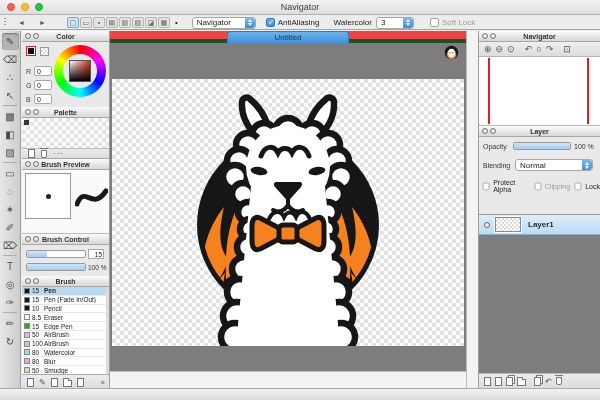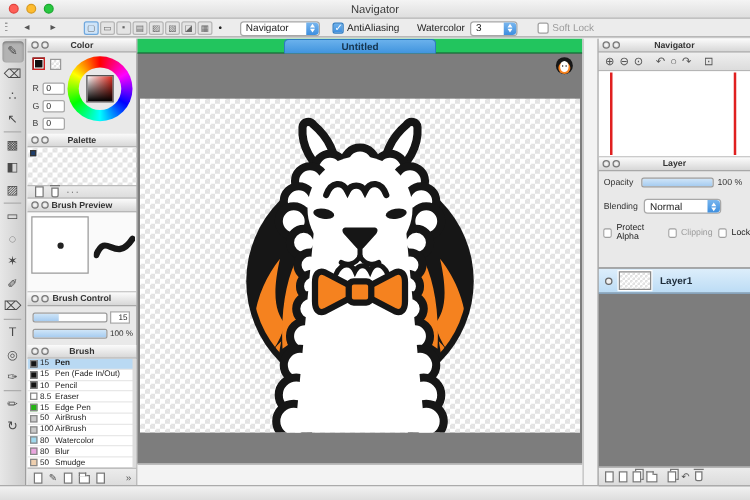--- a/index.html
+++ b/index.html
@@ -113,22 +113,22 @@
   .brow.sel{background:#b9d9f3;}
   .bsw{width:6px;height:6px;border:1px solid #888;flex:none;}
   .bsz{width:14px;font-size:6.5px;padding-left:2px;color:#222;flex:none;}
   .bnm{font-size:6.5px;color:#222;white-space:nowrap;overflow:hidden;}
   .blscroll{position:absolute;right:0;top:0;bottom:0;width:3px;background:#dcdcdc;}
   .brushbar{height:14px;display:flex;align-items:center;gap:5px;padding-left:5px;
     background:linear-gradient(#ececec,#dcdcdc);}
   .pushr{margin-left:auto;margin-right:4px;}
 
   
-  .tabbar{position:absolute;top:31px;left:110px;width:356px;height:12px;background:#22c55e;
-    border-bottom:1px solid #14532d;font-weight:bold;}
+  .tabbar{position:absolute;top:31px;left:110px;width:356px;height:12px;background:#ef4444;
+    border-bottom:4px solid #14532d;}
   .tab{position:absolute;left:117px;top:0;width:122px;height:12px;border-radius:4px 4px 0 0;
     background:linear-gradient(#6ab1ec,#3f93dd);border:1px solid #2e7cc0;border-bottom:none;
     font-size:8px;color:#16354f;text-align:center;line-height:12px;}
   .viewport{position:absolute;top:43px;left:110px;width:356px;height:328px;background:#7d7d7d;overflow:hidden;}
   .document{position:absolute;left:2px;top:36px;width:352px;height:267px;}
   .mini-alpaca{position:absolute;right:7px;top:2px;width:15px;height:15px;}
   .hscroll{position:absolute;top:371px;left:110px;width:356px;height:17px;background:#f3f3f3;border-top:1px solid #bdbdbd;}
   .vscroll{position:absolute;top:31px;left:466px;width:12px;bottom:12px;background:#f3f3f3;
     border-left:1px solid #bdbdbd;}
 
@@ -477,21 +477,21 @@
     <div class="layerctl">
       <div class="oprow" style="top:5px;">
         <span style="margin-left:4px;width:30px;">Opacity</span>
         <div class="slider" style="position:relative;width:58px;">
           <div class="fill" style="width:100%;"></div>
         </div>
         <span style="margin-left:3px;">100 %</span>
       </div>
       <div class="blrow" style="top:22px;">
         <span style="margin-left:4px;width:32px;">Blending</span>
-        <div class="combo" style="width:62px;">
+        <div class="combo" style="width:78px;">
           <span>Normal</span>
           <span class="stp">
               <i class="up"></i>
               <i class="dn"></i>
             </span>
         </div>
       </div>
       <div class="ckrow" style="top:42px;">
         <span class="cb" style="margin-left:3px;transform:scale(0.85);"></span>
         <span class="lbl">Protect Alpha</span>

